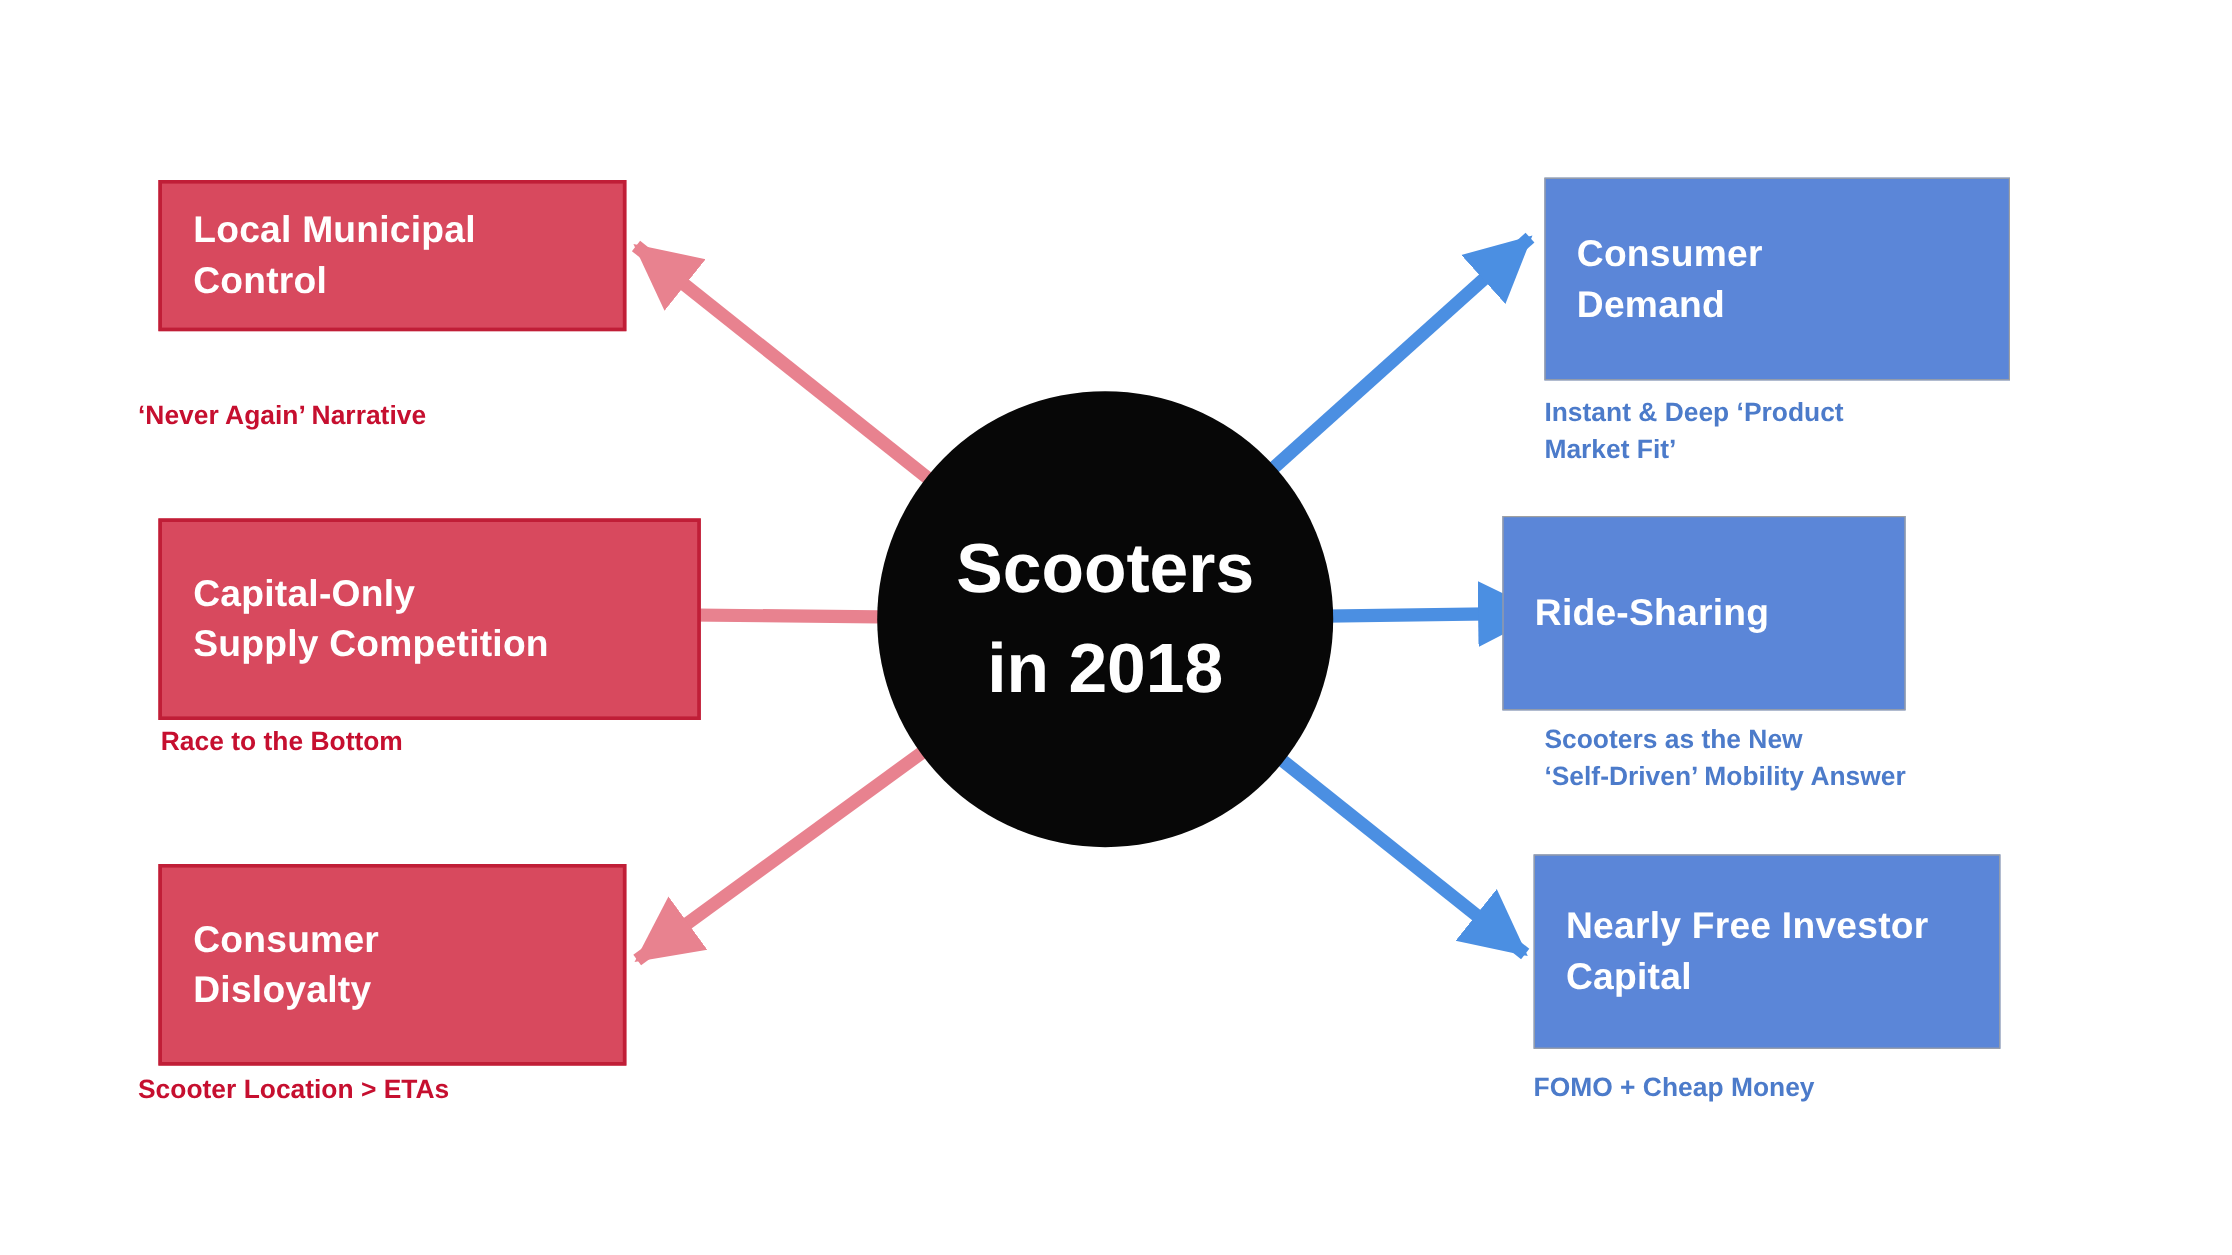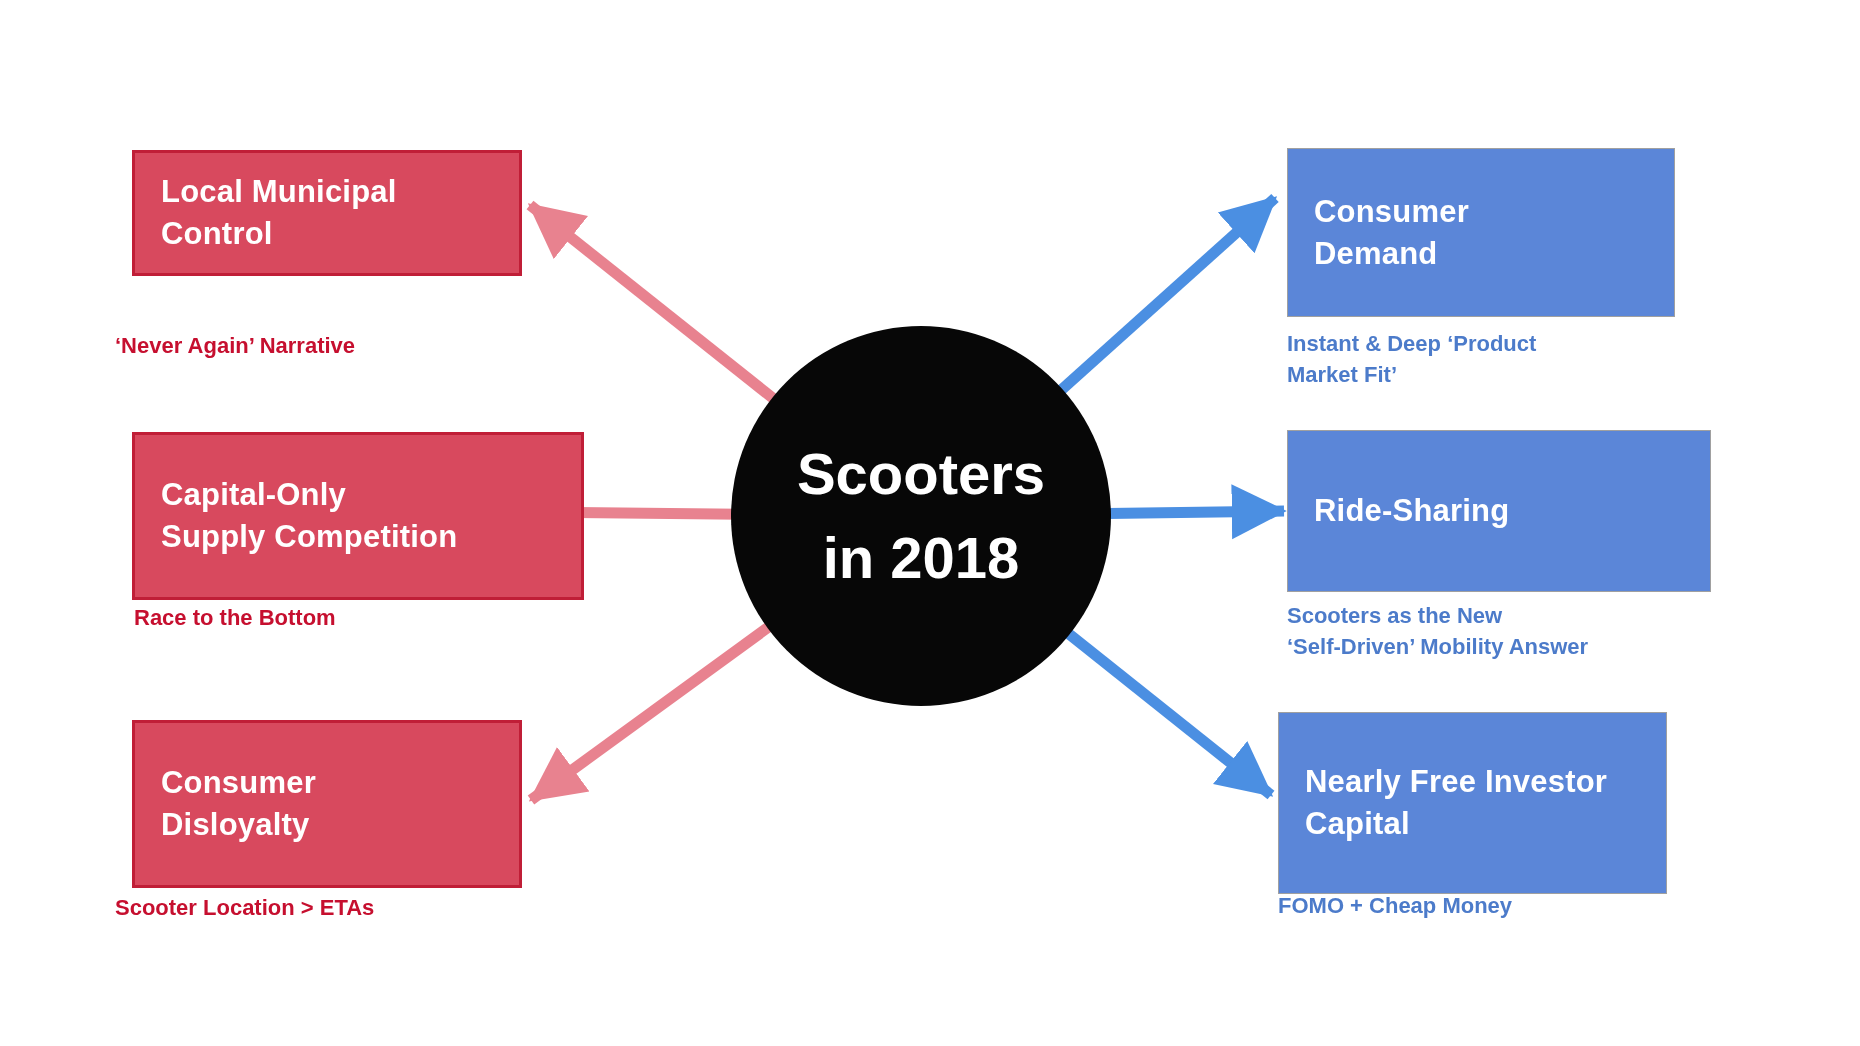--- a/index.html
+++ b/index.html
@@ -112,31 +112,31 @@
     <div class="node-title">
       <div>Consumer</div>
       <div>Demand</div>
     </div>
   </div>
   <div class="caption blue-caption" style="left:1287px;top:328px">
     <div>Instant &amp; Deep ‘Product</div>
     <div>Market Fit’</div>
   </div>
 
-  <div class="node blue" style="left:1287px;top:430px;width:424px;height:162px">
+  <div class="node blue" style="left:1252px;top:430px;width:336px;height:162px">
     <div class="node-title">
       <div>Ride-Sharing</div>
     </div>
   </div>
   <div class="caption blue-caption" style="left:1287px;top:600px">
     <div>Scooters as the New</div>
     <div>‘Self-Driven’ Mobility Answer</div>
   </div>
 
-  <div class="node blue" style="left:1278px;top:712px;width:389px;height:182px">
+  <div class="node blue" style="left:1278px;top:712px;width:389px;height:162px">
     <div class="node-title">
       <div>Nearly Free Investor</div>
       <div>Capital</div>
     </div>
   </div>
   <div class="caption blue-caption" style="left:1278px;top:890px">
     <div>FOMO + Cheap Money</div>
     <div></div>
   </div>
 

